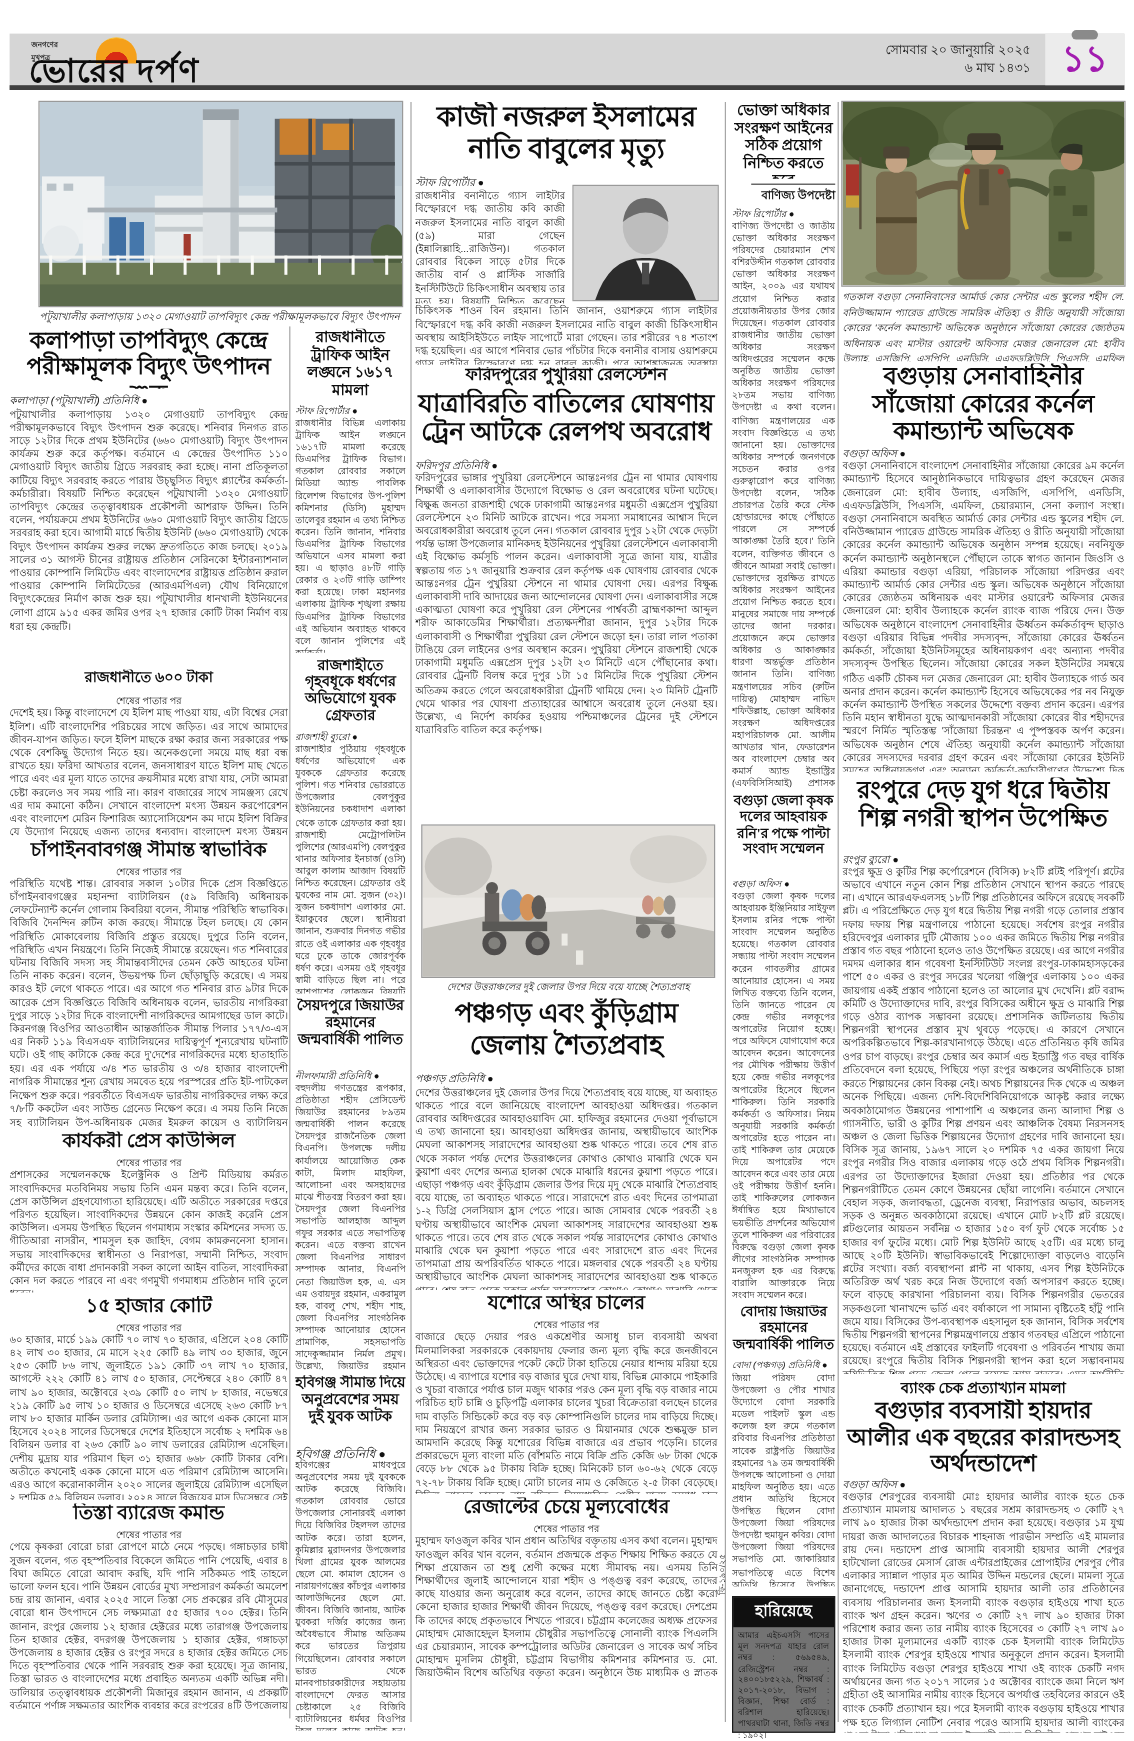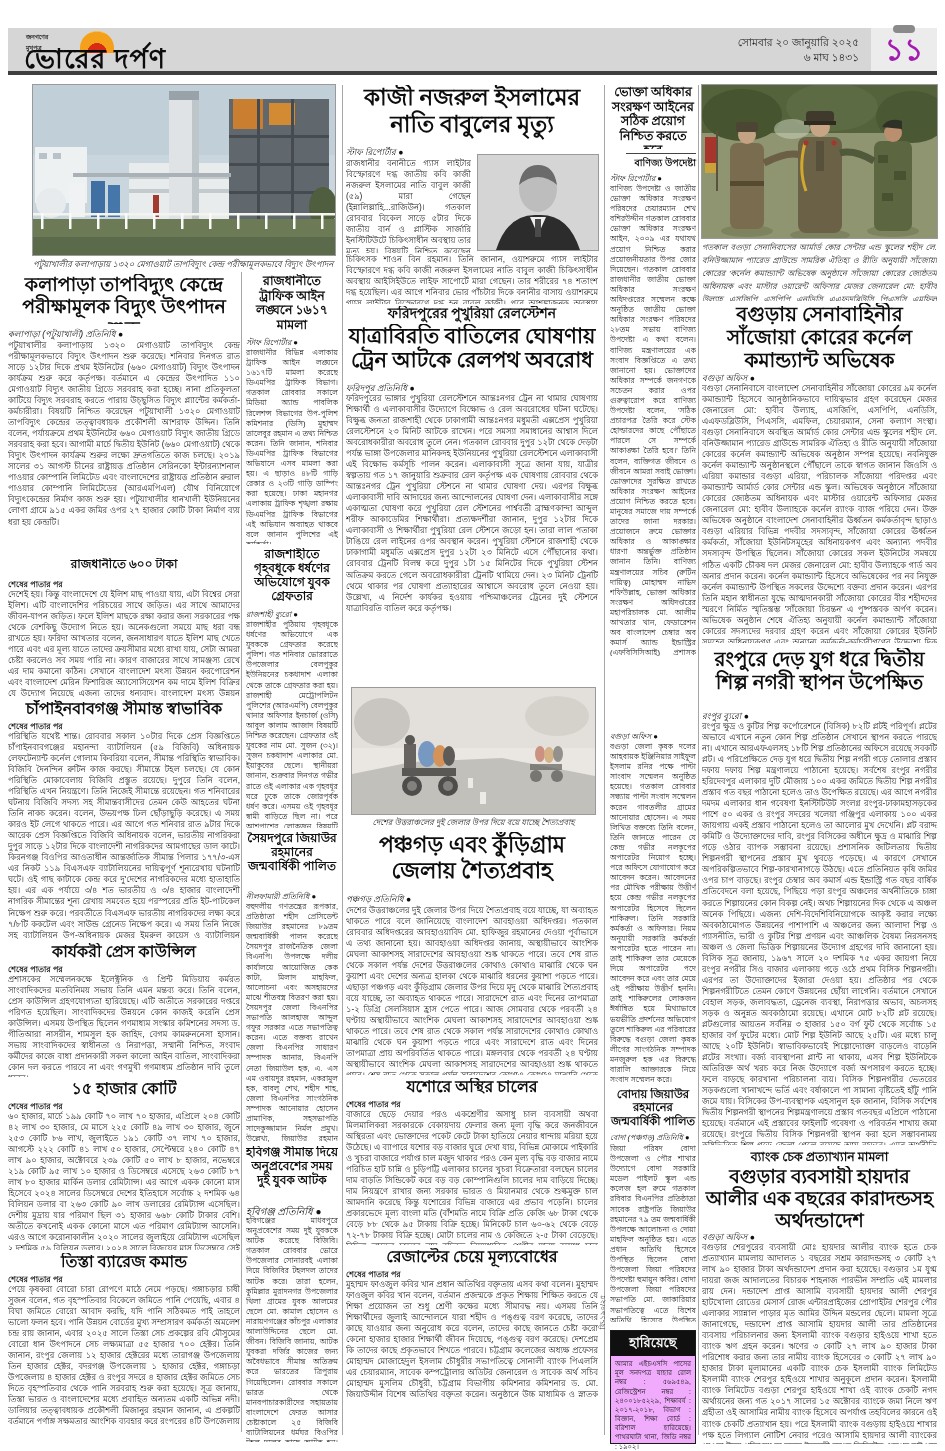--- a/index.html
+++ b/index.html
@@ -15,28 +15,28 @@
   .logo-text{position:absolute;left:2px;top:8px;font-size:27px;font-weight:800;color:#0c0c0c;
              font-family:"Liberation Serif",serif;letter-spacing:1px;white-space:nowrap}
   .dateblock{position:absolute;right:78px;top:7px;text-align:right;font-size:10.5px;line-height:1.4;color:#1a1a1a}
   .pagebox{position:absolute;right:0;top:0;width:66px;height:43px;background:#ececec;text-align:center}
   .pagebox .notch{position:absolute;left:50%;top:-3px;transform:translateX(-50%);width:22px;height:8px;
                   border-radius:4px;background:#8a8a8a}
   .pagenum{font-size:30px;font-weight:800;line-height:43px;font-family:"Liberation Serif",serif;color:#a21caf}
   
   .art{position:absolute;box-sizing:border-box}
   .hl{font-weight:bold;text-align:center;line-height:1.16;font-family:"Liberation Serif",serif;color:#0d0d0d;overflow:hidden}
-  .note{font-size:8px;font-weight:bold;color:#222}
+  .note{font-size:8px;text-align:center;font-weight:normal;color:#222}
   .by{font-size:8.6px;font-weight:normal;font-style:italic;color:#111;white-space:nowrap;overflow:hidden}
   .bd{font-size:8.3px;line-height:1.33;text-align:justify;overflow:hidden;color:#1d1d1d}
   .cap{font-size:8.4px;font-style:italic;color:#222;overflow:hidden}
   .ph{position:absolute;overflow:hidden;background:#ddd;outline:1px solid #9a9a9a}
   .vdiv{position:absolute;width:1px;background:#a6a6a6}
   .attrib{font-size:9.5px;font-weight:bold;text-align:right;color:#111;border-top:1px solid #444;padding-top:2px}
-  .lostbox{position:absolute;border:1.5px solid #1a1a1a;background:#f0abfc;box-sizing:border-box}
+  .lostbox{position:absolute;border:1.5px solid #1a1a1a;background:#737373;box-sizing:border-box}
   .losthead{background:#101010;color:#fff;font-weight:800;text-align:center;font-size:13px;
             font-family:"Liberation Serif",serif;padding:2px 0}
   .lostbd{font-size:6.8px;line-height:1.35;text-align:justify;padding:3px 4px;color:#111}
   .vert{position:absolute;writing-mode:vertical-rl;transform:rotate(180deg);font-size:7px;color:#333}
 </style>
 </head>
 <body>
 
 <div class="page">
 
@@ -214,20 +214,21 @@
   <div class="art note" style="left:346px;top:1268px;width:252px">শেষের পাতার পর</div>
   <div class="art bd" style="left:346px;top:1279px;width:252px;height:120px">মুহাম্মদ ফাওজুল কবির খান প্রধান অতিথির বক্তৃতায় এসব কথা বলেন। মুহাম্মদ ফাওজুল কবির খান বলেন, বর্তমান প্রজন্মকে প্রকৃত শিক্ষায় শিক্ষিত করতে যে শিক্ষা প্রয়োজন তা শুধু শ্রেণী কক্ষের মধ্যে সীমাবদ্ধ নয়। এসময় তিনি শিক্ষার্থীদের জুলাই আন্দোলনে যারা শহীদ ও পঙ্গুত্ব বরণ করেছে, তাদের কাছে যাওয়ার জন্য অনুরোধ করে বলেন, তাদের কাছে জানতে চেষ্টা করো কেনো হাজার হাজার শিক্ষার্থী জীবন দিয়েছে, পঙ্গুত্ব বরণ করেছে। দেশপ্রেম কি তাদের কাছে প্রকৃতভাবে শিখতে পারবে। চট্টগ্রাম কলেজের অধ্যক্ষ প্রফেসর মোহাম্মদ মোজাহেদুল ইসলাম চৌধুরীর সভাপতিত্বে সোনালী ব্যাংক পিএলসি এর চেয়ারম্যান, সাবেক কম্পট্রোলার অডিটর জেনারেল ও সাবেক অর্থ সচিব মোহাম্মদ মুসলিম চৌধুরী, চট্টগ্রাম বিভাগীয় কমিশনার কমিশনার ড. মো. জিয়াউদ্দীন বিশেষ অতিথির বক্তৃতা করেন। অনুষ্ঠানে উচ্চ মাধ্যমিক ও স্নাতক পর্যায়ের ৩৪ শিক্ষার্থীকে প্রফেসর অলিউল হক খান মেমোরিয়াল ট্রাস্ট বৃত্তি প্রদান করা হয়।</div>
 
   <div class="vert" style="left:597px;top:1295px">ফি-১৯০/২৫</div>
 
   <div class="art hl" style="left:610px;top:85px;width:86px;height:64px;font-size:12.5px">ভোক্তা অধিকার সংরক্ষণ আইনের সঠিক প্রয়োগ নিশ্চিত করতে হবে</div>
   <div class="art attrib" style="left:626px;top:153px;width:70px">বাণিজ্য উপদেষ্টা</div>
   <div class="art by" style="left:610px;top:172px;width:86px;font-size:7.8px">স্টাফ রিপোর্টার ●</div>
   <div class="art bd" style="left:610px;top:184px;width:86px;height:472px;font-size:7.6px">বাণিজ্য উপদেষ্টা ও জাতীয় ভোক্তা অধিকার সংরক্ষণ পরিষদের চেয়ারম্যান শেখ বশিরউদ্দীন গতকাল রোববার ভোক্তা অধিকার সংরক্ষণ আইন, ২০০৯ এর যথাযথ প্রয়োগ নিশ্চিত করার প্রয়োজনীয়তার উপর জোর দিয়েছেন। গতকাল রোববার রাজধানীর জাতীয় ভোক্তা অধিকার সংরক্ষণ অধিদপ্তরের সম্মেলন কক্ষে অনুষ্ঠিত জাতীয় ভোক্তা অধিকার সংরক্ষণ পরিষদের ২৮তম সভায় বাণিজ্য উপদেষ্টা এ কথা বলেন। বাণিজ্য মন্ত্রণালয়ের এক সংবাদ বিজ্ঞপ্তিতে এ তথ্য জানানো হয়। ভোক্তাদের অধিকার সম্পর্কে জনগণকে সচেতন করার ওপর গুরুত্বারোপ করে বাণিজ্য উপদেষ্টা বলেন, 'সঠিক প্রচারপত্র তৈরি করে স্টেক হোল্ডারদের কাছে পৌঁছাতে পারলে সে সম্পর্কে আকাঙ্ক্ষা তৈরি হবে।' তিনি বলেন, ব্যক্তিগত জীবনে ও জীবনে আমরা সবাই ভোক্তা। ভোক্তাদের সুরক্ষিত রাখতে অধিকার সংরক্ষণ আইনের প্রয়োগ নিশ্চিত করতে হবে। মানুষের সমাজে দায় সম্পর্কে তাদের জানা দরকার। প্রয়োজনে ক্রমে ভোক্তার অধিকার ও আকাঙ্ক্ষার ধারণা অন্তর্ভুক্ত প্রতিষ্ঠান জানান তিনি। বাণিজ্য মন্ত্রণালয়ের সচিব (রুটিন দায়িত্ব) মোহাম্মদ নাভিদ শফিউল্লাহ, ভোক্তা অধিকার সংরক্ষণ অধিদপ্তরের মহাপরিচালক মো. আলীম আখতার খান, ফেডারেশন অব বাংলাদেশ চেম্বার অব কমার্স অ্যান্ড ইন্ডাস্ট্রির (এফবিসিসিআই) প্রশাসক মো. হাফিজুর রহমান, বাংলাদেশ অ্যাসোসিয়েশন অব ব্যাংকসের (ব্যাব) সাধারণ সম্পাদক মো. হুমায়ূন কবির, বাংলাদেশ স্ট্যান্ডার্ডস এন্ড টেস্টিং ইনস্টিটিউশনের (বিএসটিআই) মহাপরিচালক এস এম ফেরদৌস আলম ও ঔষধ প্রশাসন অধিদপ্তরের প্রতিনিধি বক্তব্য রাখেন।</div>
 
+  <div class="art hl" style="left:610px;top:662px;width:86px;height:64px;font-size:11.5px">বগুড়া জেলা কৃষক দলের আহবায়ক রনি'র পক্ষে পাল্টা সংবাদ সম্মেলন</div>
   <div class="art by" style="left:610px;top:730px;width:86px;font-size:7.8px">বগুড়া অফিস ●</div>
   <div class="art bd" style="left:610px;top:742px;width:86px;height:340px;font-size:7.6px">বগুড়া জেলা কৃষক দলের আহবায়ক ইঞ্জিনিয়ার সাইফুল ইসলাম রনির পক্ষে পাল্টা সাংবাদ সম্মেলন অনুষ্ঠিত হয়েছে। গতকাল রোববার সন্ধ্যায় পাল্টা সংবাদ সম্মেলন করেন গাবতলীর গ্রামের আনোয়ার হোসেন। এ সময় লিখিত বক্তব্যে তিনি বলেন, তিনি জানতে পারেন যে কেন্দ্র গভীর নলকূপের অপারেটর নিয়োগ হচ্ছে। পরে অফিসে যোগাযোগ করে আবেদন করেন। আবেদনের পর মৌখিক পরীক্ষায় উত্তীর্ণ হয়ে কেন্দ্র গভীর নলকূপের অপারেটর হিসেবে ছিলেন শাকিরুল। তিনি সরকারি কর্মকর্তা ও অফিসার। নিয়ম অনুযায়ী সরকারি কর্মকর্তা অপারেটর হতে পারেন না। তাই শাকিরুল তার মেয়েকে দিয়ে অপারেটর পদে আবেদন করে এবং তার মেয়ে ওই পরীক্ষায় উত্তীর্ণ হননি। তাই শাকিরুলের লোকজন ঈর্ষান্বিত হয়ে মিথ্যাভাবে ভয়ভীতি প্রদর্শনের অভিযোগ তুলে শাকিরুল এর পরিবারের বিরুদ্ধে বগুড়া জেলা কৃষক লীগের সাংগঠনিক সম্পাদক মনজুরুল হক এর বিরুদ্ধে বারালি আক্তারকে নিয়ে সংবাদ সম্মেলন করে।</div>
 
   <div class="art hl" style="left:610px;top:1088px;width:86px;height:42px;font-size:11.5px">বোদায় জিয়াউর রহমানের জন্মবার্ষিকী পালিত</div>
   <div class="art by" style="left:610px;top:1132px;width:86px;font-size:7.5px">বোদা (পঞ্চগড়) প্রতিনিধি ●</div>
   <div class="art bd" style="left:610px;top:1144px;width:86px;height:178px;font-size:7.6px">জিয়া পরিষদ বোদা উপজেলা ও পৌর শাখার উদ্যোগে বোদা সরকারি মডেল পাইলট স্কুল এন্ড কলেজ হল রুমে গতকাল রবিবার বিএনপির প্রতিষ্ঠাতা সাবেক রাষ্ট্রপতি জিয়াউর রহমানের ৭৯ তম জন্মবার্ষিকী উপলক্ষে আলোচনা ও দোয়া মাহফিল অনুষ্ঠিত হয়। এতে প্রধান অতিথি হিসেবে উপস্থিত ছিলেন বোদা উপজেলা জিয়া পরিষদের উপদেষ্টা হুমায়ুন কবির। বোদা উপজেলা জিয়া পরিষদের সভাপতি মো. জাকারিয়ার সভাপতিত্বে এতে বিশেষ অতিথি হিসেবে উপস্থিত ছিলেন বোদা পৌর বিএনপির সদস্য সচিব নিলরেজা ফেরদৌস চিন্ময়, উপজেলা বিএনপির যুগ্ম আহ্বায়ক হকিকুল ইসলাম, আবু হাসান, কৃষক নেতা দেলোয়ার হোসেন প্রমুখ।</div>
 
   <div class="lostbox" style="left:610px;top:1330px;width:86px;height:114px">
     <div class="losthead">হারিয়েছে</div>
     <div class="lostbd">আমার এইচএসসি পাসের মূল সনদপত্র যাহার রোল নম্বর : ৫৬৯৫৪৯, রেজিস্ট্রেশন নম্বর : ২৪০০১৮৫২২৯, শিক্ষাবর্ষ : ২০১৭-২০১৮, বিভাগ : বিজ্ঞান, শিক্ষা বোর্ড : বরিশাল হারিয়েছে। পাথরঘাটা থানা, জিডি নম্বর : ১৯০২।</div>

